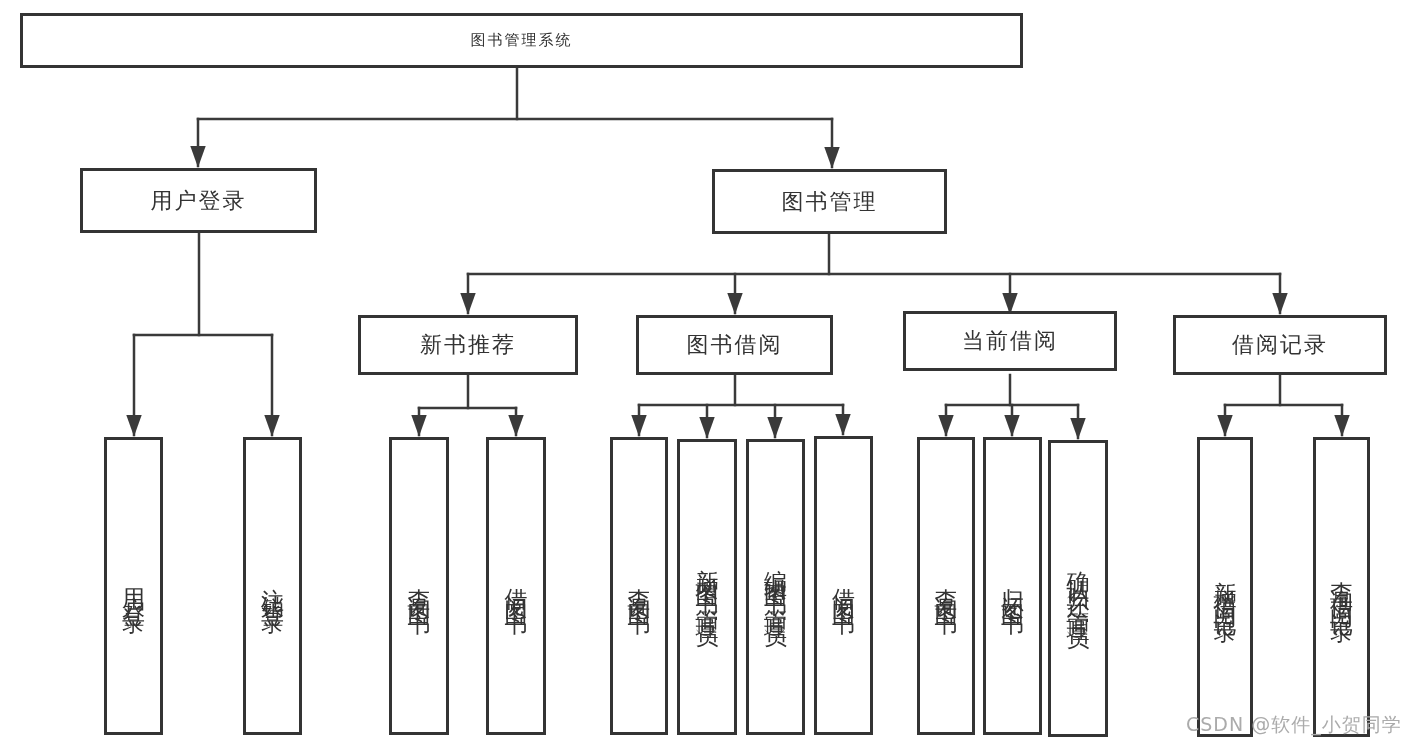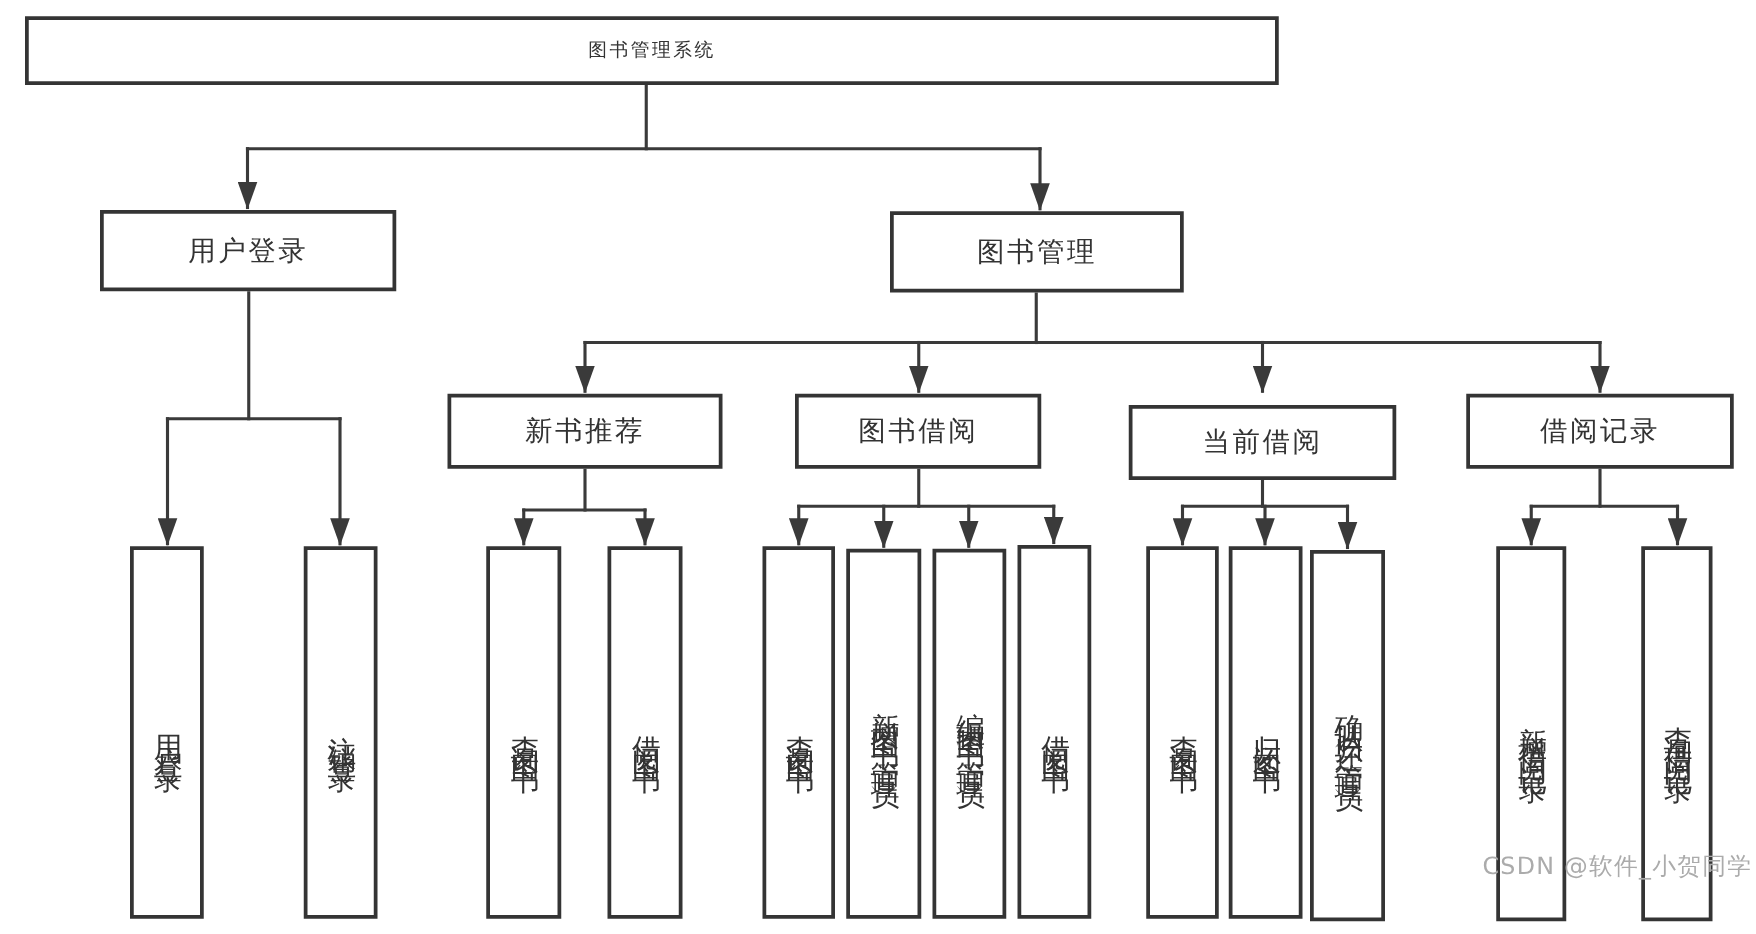--- a/index.html
+++ b/index.html
@@ -46,21 +46,21 @@
     text-orientation: mixed;
     font-size: 23px;
     line-height: 1;
     letter-spacing: 8px;
     color: #333333;
     white-space: nowrap;
   }
   .watermark {
     position: absolute;
     left: 1186px;
-    top: 680px;
+    top: 712px;
     font-size: 19px;
     letter-spacing: 1px;
     color: #ababab;
     white-space: nowrap;
     z-index: 5;
   }
 </style>
 </head>
 <body>
 
@@ -130,21 +130,21 @@
     </g>
   </svg>
 
   <div class="node root" style="left:20px; top:13px; width:1003px; height:55px;">图书管理系统</div>
 
   <div class="node" style="left:80px; top:168px; width:237px; height:65px;">用户登录</div>
   <div class="node" style="left:712px; top:169px; width:235px; height:65px;text-align:right;">图书管理</div>
 
   <div class="node" style="left:358px; top:315px; width:220px; height:60px;">新书推荐</div>
   <div class="node" style="left:636px; top:315px; width:197px; height:60px;">图书借阅</div>
-  <div class="node" style="left:903px; top:324px; width:214px; height:60px;">当前借阅</div>
+  <div class="node" style="left:903px; top:311px; width:214px; height:60px;">当前借阅</div>
   <div class="node" style="left:1173px; top:315px; width:214px; height:60px;">借阅记录</div>
 
   <div class="leaf" style="left:104px; top:437px; width:59px; height:298px;">
     <span class="vtext">用户登录</span>
   </div>
   <div class="leaf" style="left:243px; top:437px; width:59px; height:298px;">
     <span class="vtext">注销登录</span>
   </div>
 
   <div class="leaf" style="left:389px; top:437px; width:60px; height:298px;">

